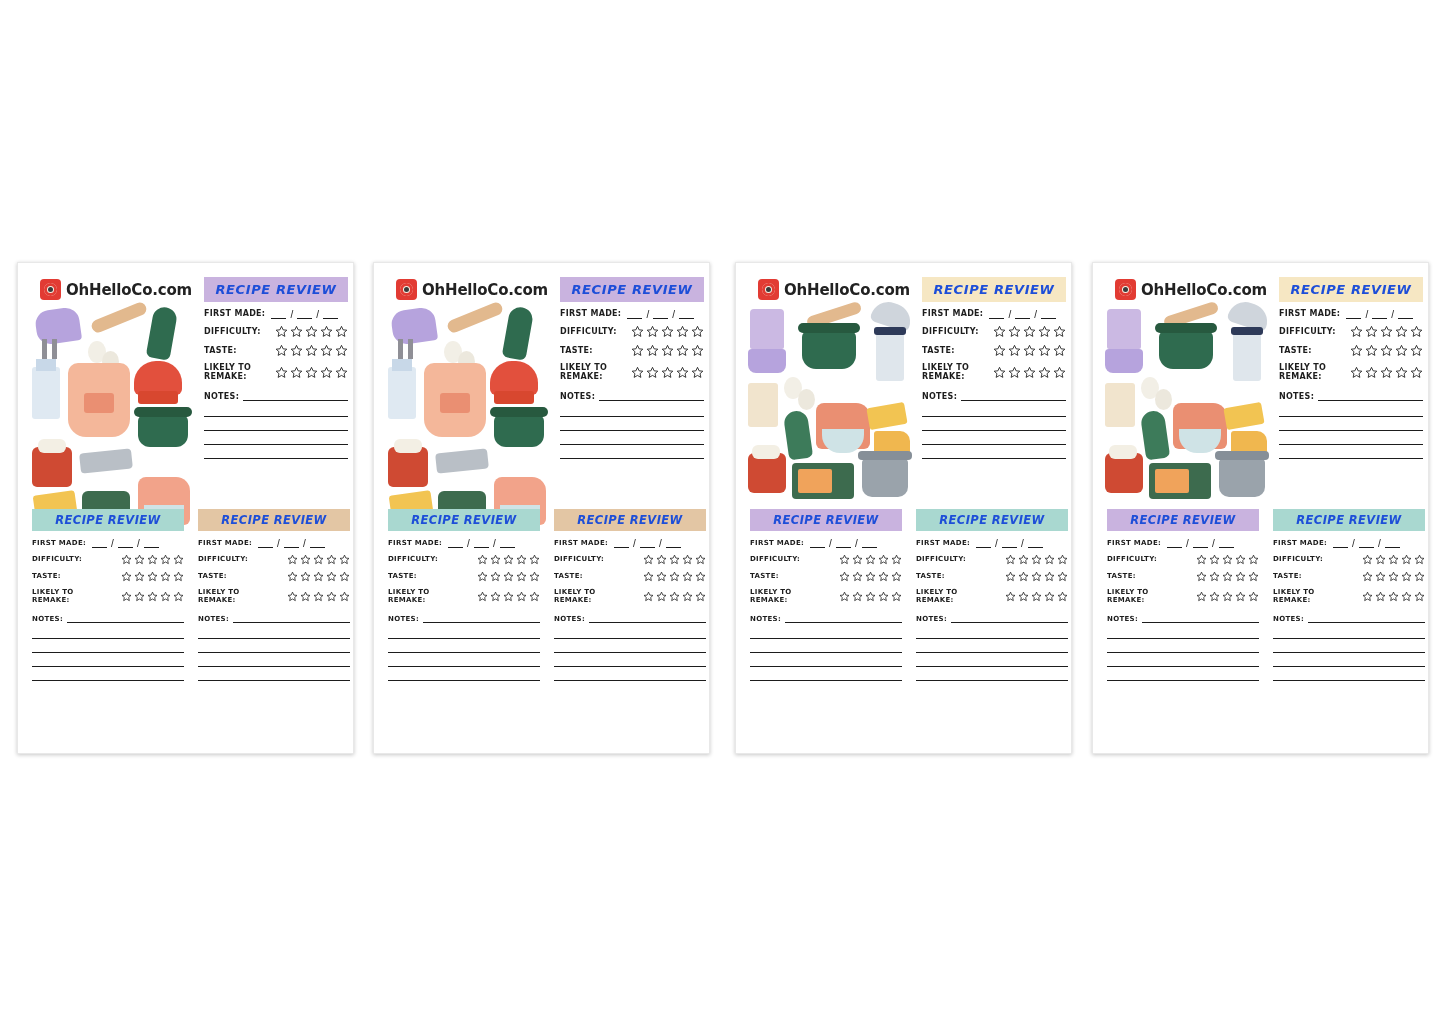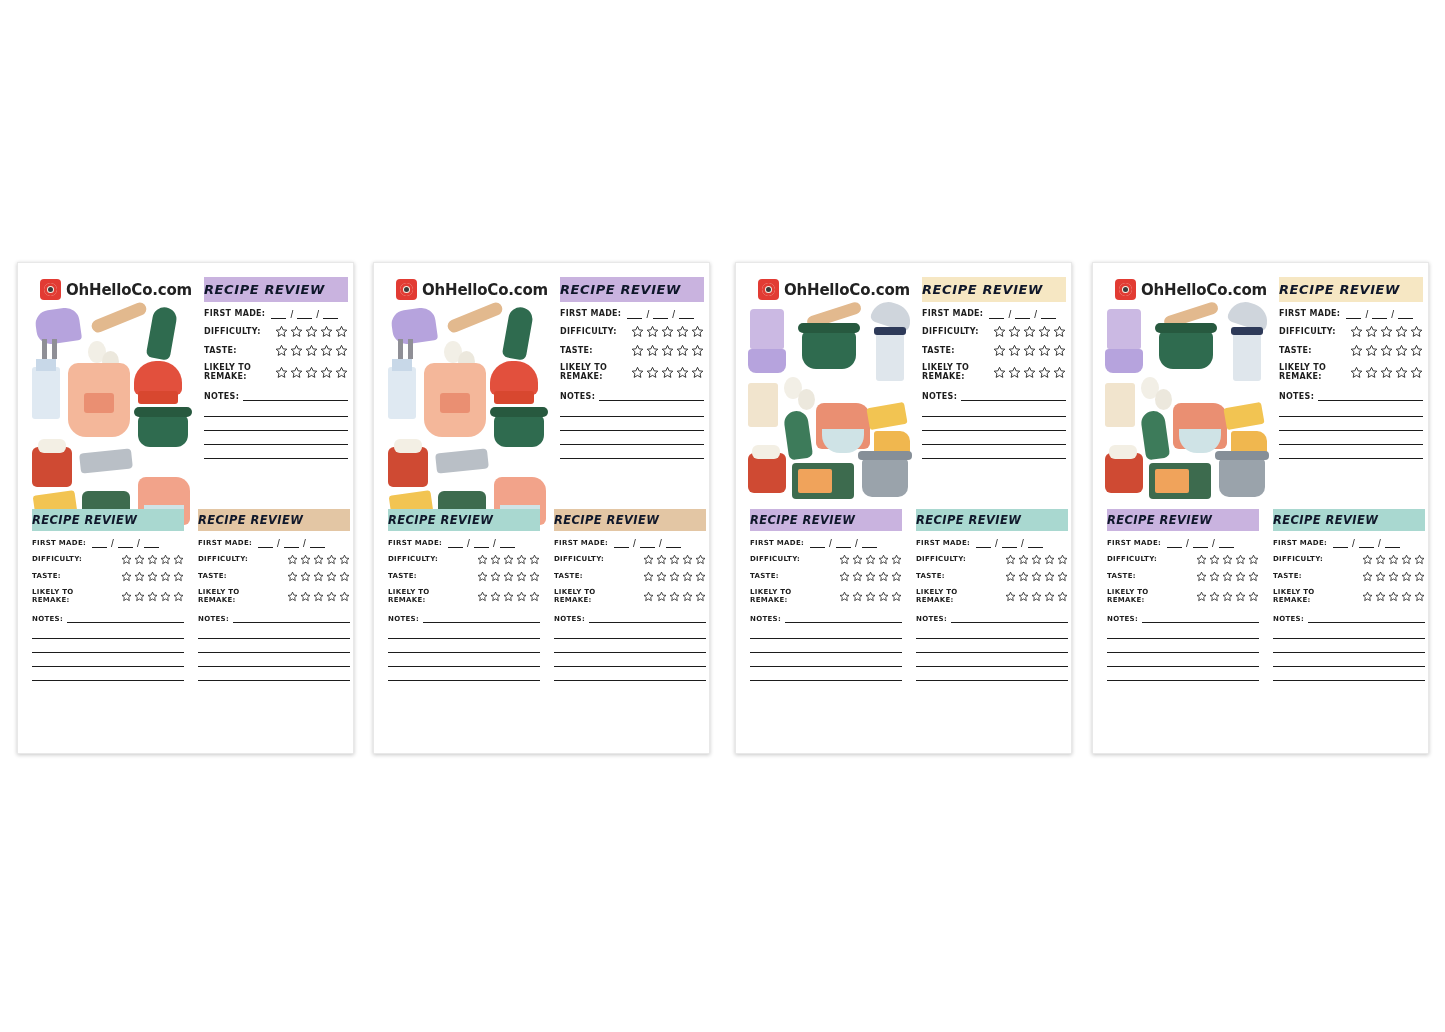--- a/index.html
+++ b/index.html
@@ -75,21 +75,22 @@
   
   .card {
     position: absolute;
   }
   .card-title {
     font-family: "DejaVu Sans", sans-serif;
     font-weight: bold;
     font-style: italic;
     font-size: 13px;
     letter-spacing: 0.6px;
-    color: #0f172a;
+    color: #1d4ed8;
+    text-align: center;
     padding: 5px 0 5px 0;
     white-space: nowrap;
   }
   .card.small .card-title { font-size: 11.5px; padding: 4px 0; letter-spacing: 0.4px;}
 
   .rows { padding-top: 7px; }
   .row {
     display: flex;
     align-items: center;
     margin-bottom: 6px;

